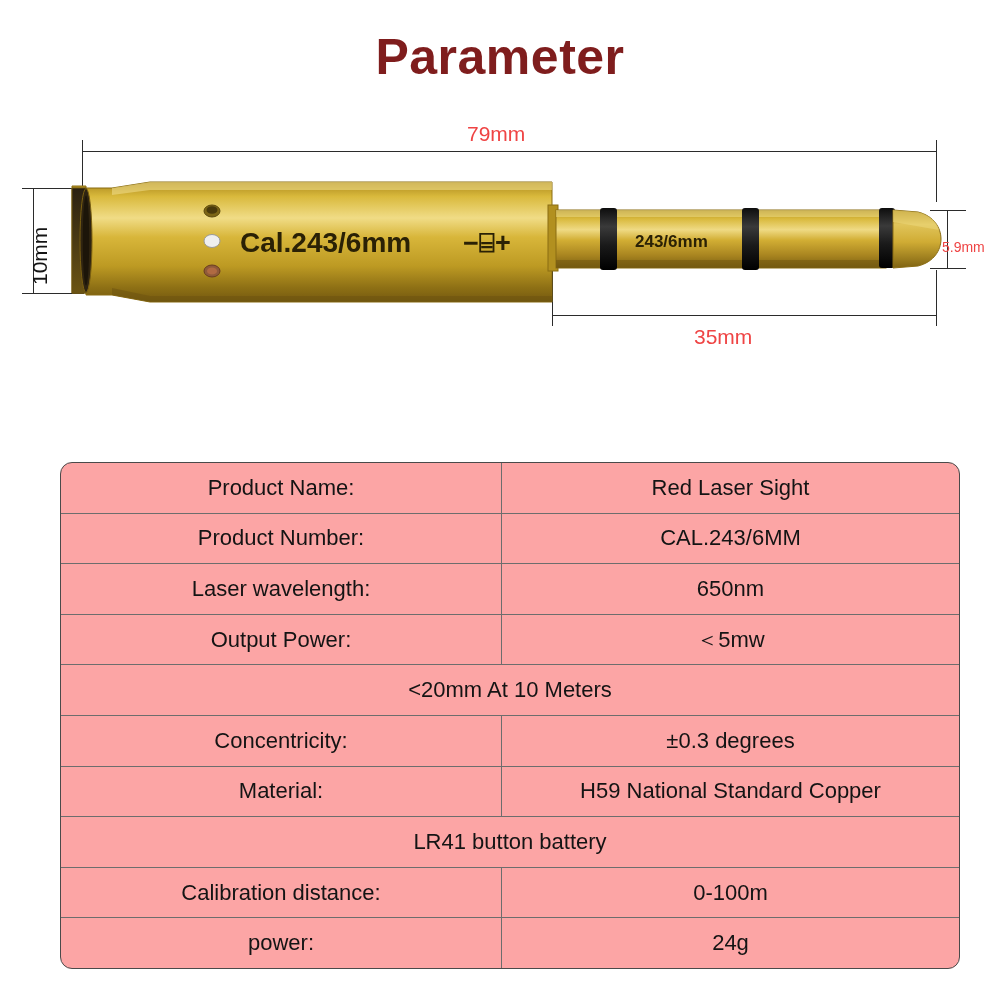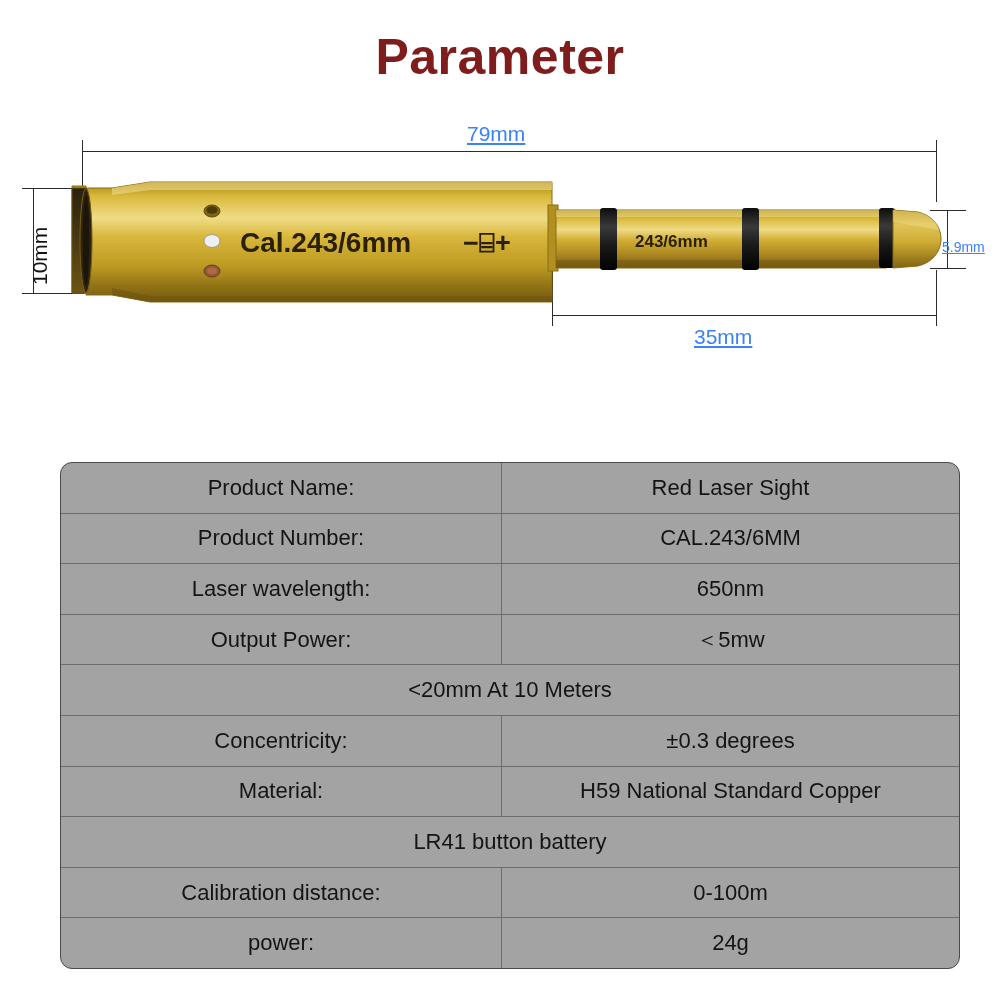--- a/index.html
+++ b/index.html
@@ -47,23 +47,22 @@
   .dim-v { width: 1px; }
 
   .tick {
     position: absolute;
     background: #2b2b2b;
   }
 
   .dim-label {
     position: absolute;
     font-size: 21px;
-    color: #3b82f6;
+    color: #ef4444;
     white-space: nowrap;
-    text-decoration: underline;
   }
 
   .dim-label-vert {
     position: absolute;
     font-size: 21px;
     color: #141414;
     white-space: nowrap;
     transform: rotate(-90deg);
     transform-origin: left top;
   }
@@ -73,21 +72,21 @@
 
   
   .spec-table {
     position: absolute;
     left: 60px;
     top: 462px;
     width: 898px;
     border: 1.5px solid #4a4a4a;
     border-radius: 12px;
     overflow: hidden;
-    background: #a3a3a3;
+    background: #fca5a5;
   }
   .spec-row {
     display: flex;
     height: 49.6px;
     border-bottom: 1px solid #6d6d6d;
   }
   .spec-row:last-child { border-bottom: none; }
   .spec-key, .spec-val {
     display: flex;
     align-items: center;

